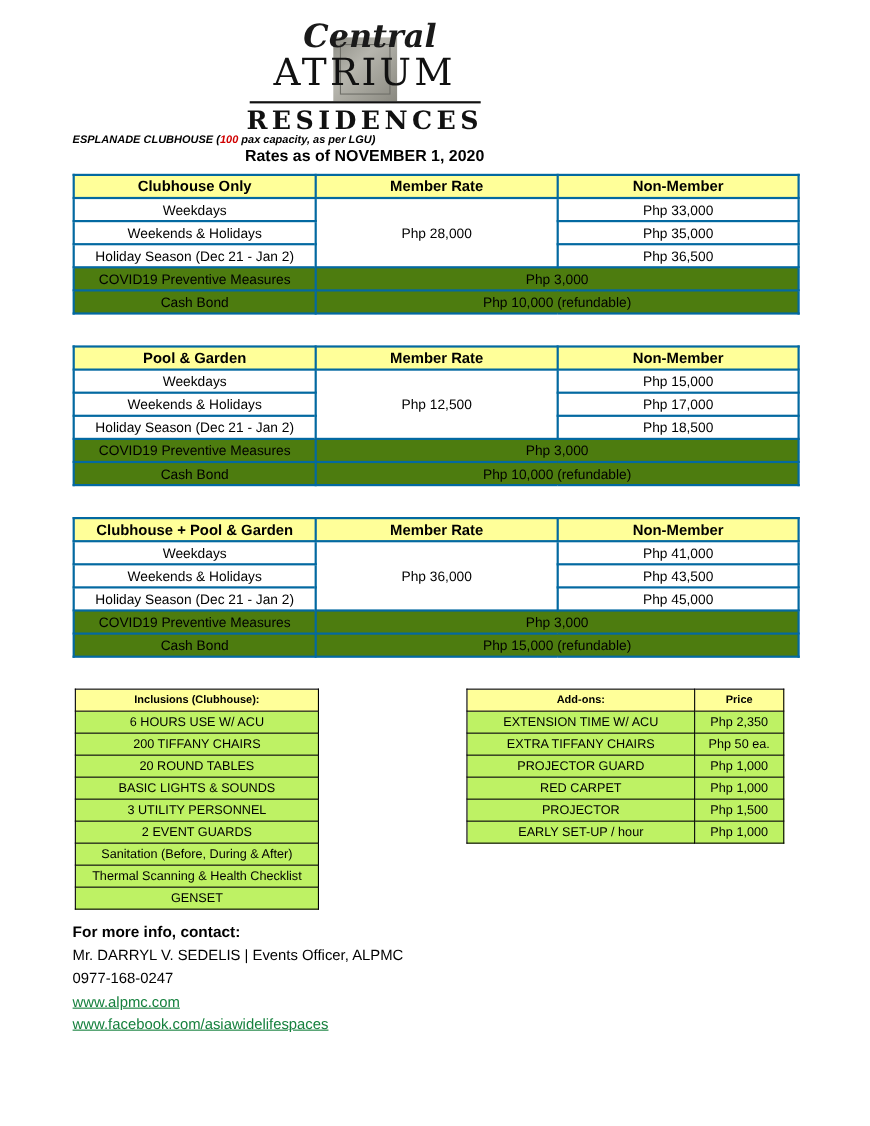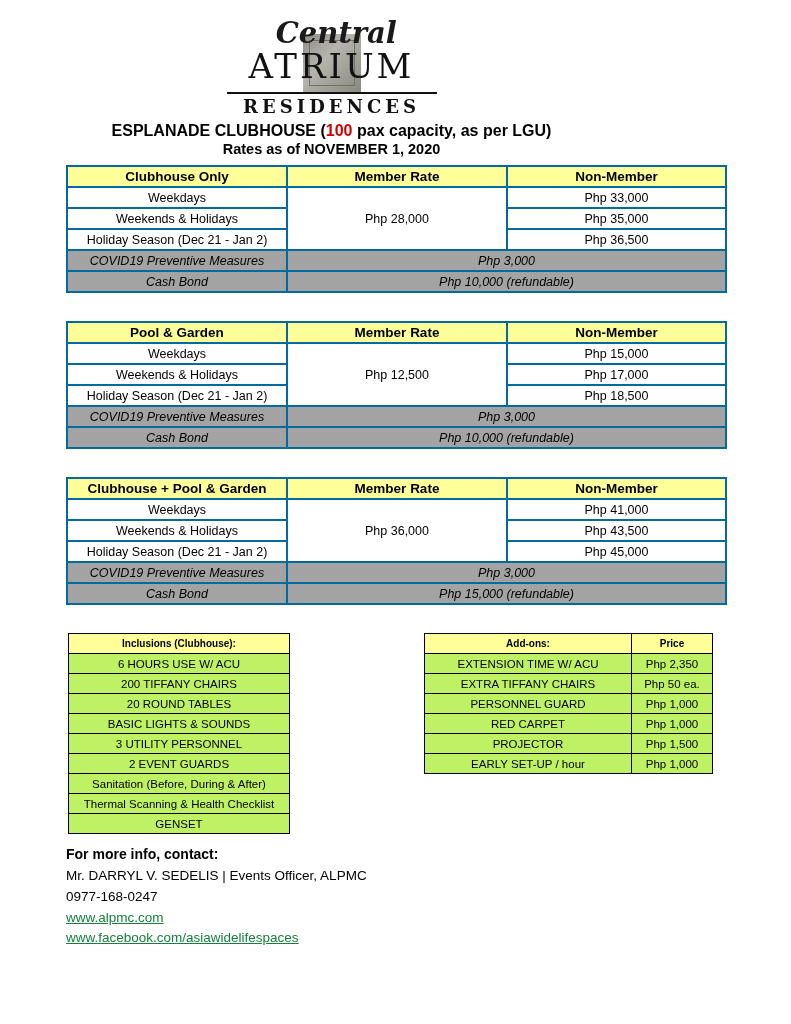--- a/index.html
+++ b/index.html
@@ -85,33 +85,33 @@
     height: 2px;
     background: #111;
     z-index: 2;
   }
   .logo-residences {
     position: absolute;
     top: 80px;
     left: 50%;
     transform: translateX(-50%);
     font-family: "DejaVu Serif", serif;
-    font-size: 18px;
+    font-size: 23px;
     font-weight: bold;
     letter-spacing: 4px;
     color: #111;
     z-index: 3;
   }
 
   
   .doc-title {
-    text-align: center;
-    font-size: 16px;
+    font-size: 10px;
     font-weight: bold;
     margin: 2px 0 1px 0;
+    font-style: italic;
   }
   .doc-title .red { color: #d00000; }
   .doc-subtitle {
     text-align: center;
     font-size: 14.5px;
     font-weight: bold;
     margin: 0 0 8px 0;
   }
 
   
@@ -128,21 +128,21 @@
     text-align: center;
     padding: 1px 3px;
     font-weight: normal;
     background: #fff;
   }
   table.rate th {
     background: #ffff99;
     font-weight: bold;
     font-size: 13.5px;
   }
-  table.rate td.shaded { background: #a3a3a3; font-style: italic; }
+  table.rate td.shaded { background: #4d7c0f; }
   .col-a { width: 220px; }
   .col-b { width: 220px; }
   .col-c { width: 219px; }
 
   
   .lower {
     display: flex;
     justify-content: space-between;
     align-items: flex-start;
     width: 659px;
@@ -363,21 +363,21 @@
       </tr>
       <tr>
         <td>EXTENSION TIME W/ ACU</td>
         <td>Php 2,350</td>
       </tr>
       <tr>
         <td>EXTRA TIFFANY CHAIRS</td>
         <td>Php 50 ea.</td>
       </tr>
       <tr>
-        <td>PERSONNEL GUARD</td>
+        <td>PROJECTOR GUARD</td>
         <td>Php 1,000</td>
       </tr>
       <tr>
         <td>RED CARPET</td>
         <td>Php 1,000</td>
       </tr>
       <tr>
         <td>PROJECTOR</td>
         <td>Php 1,500</td>
       </tr>

